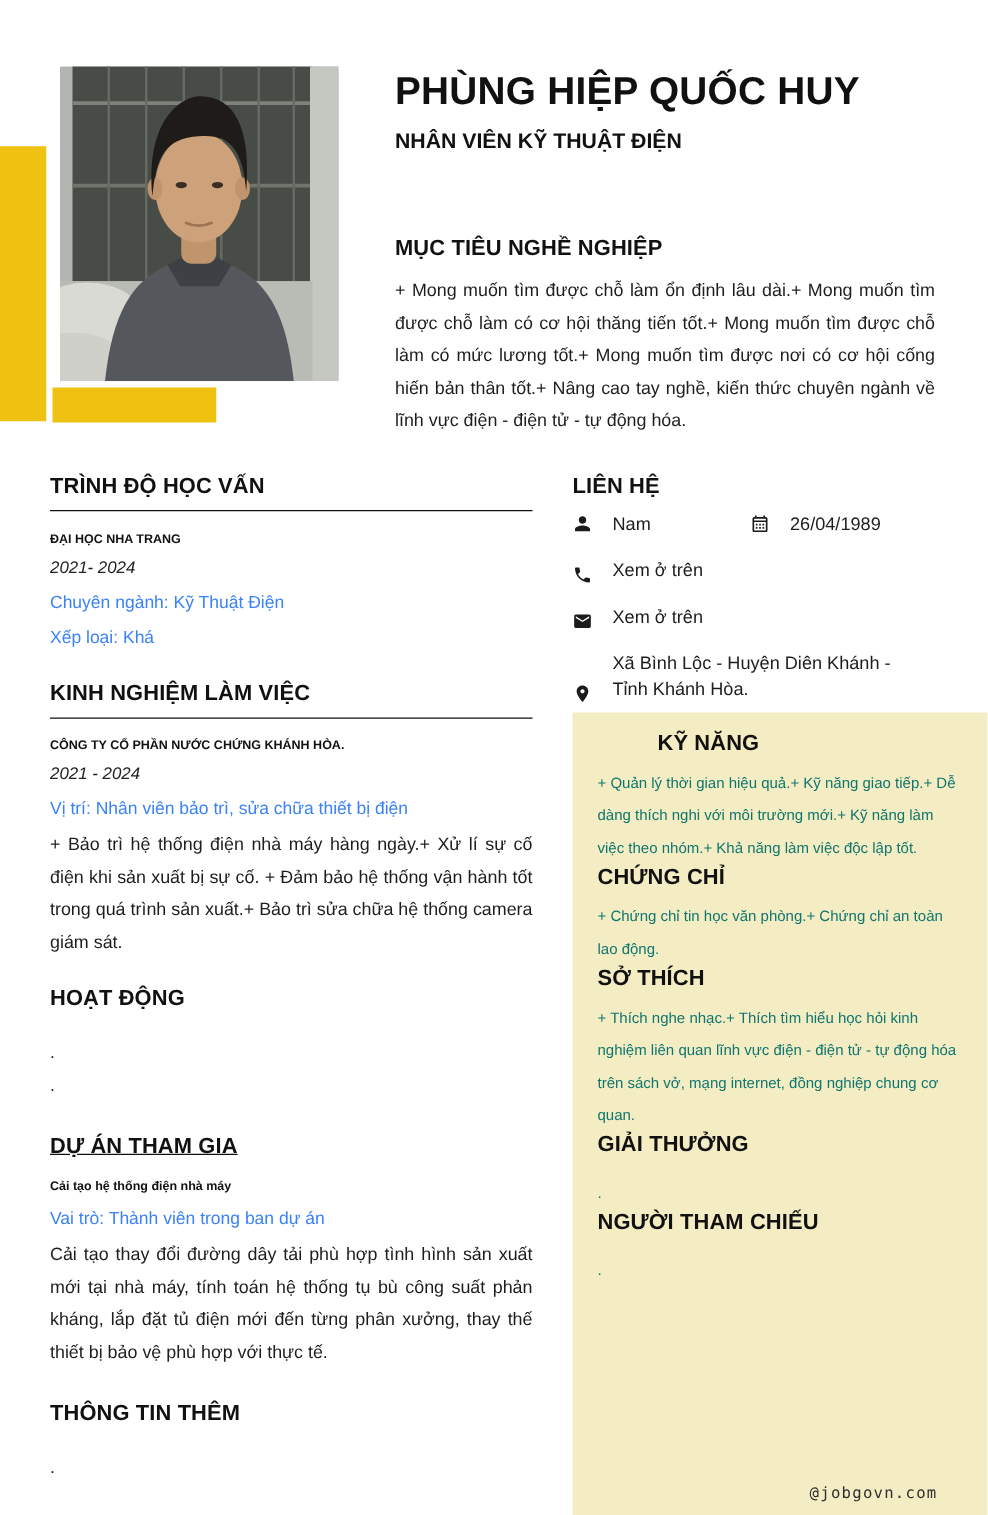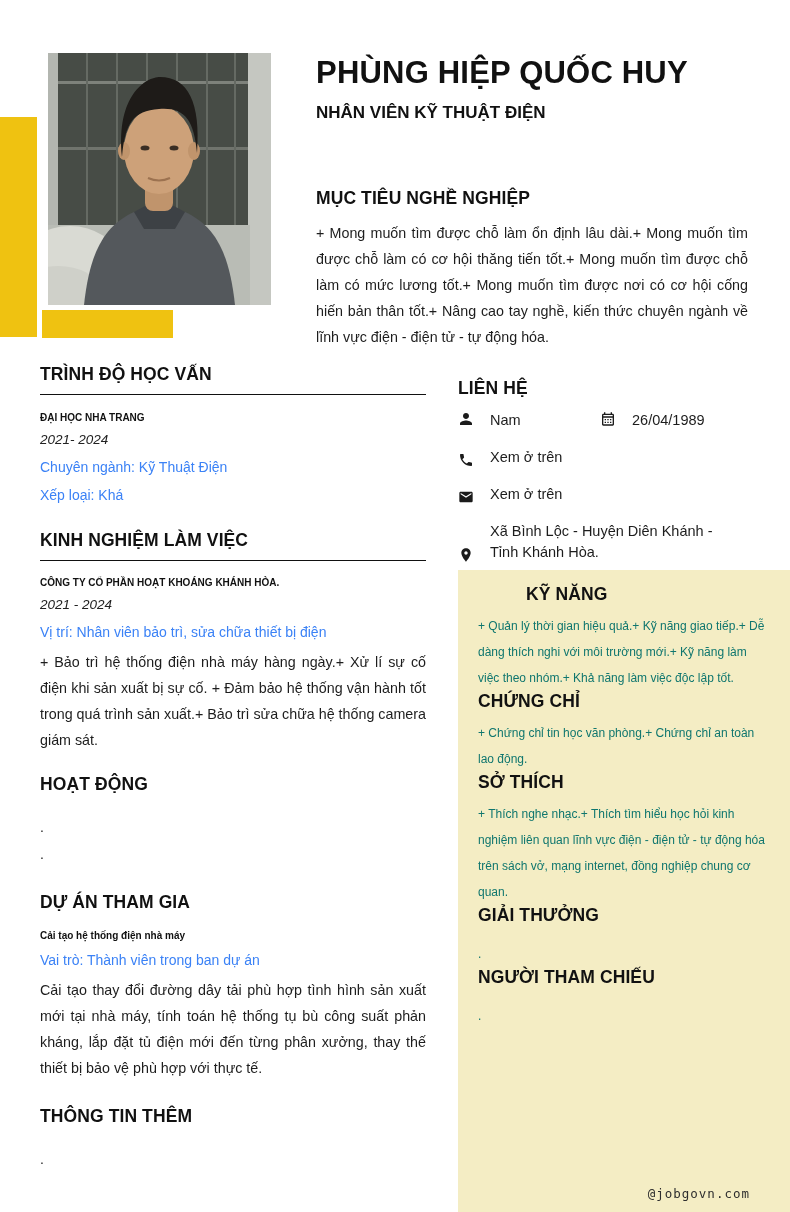--- a/index.html
+++ b/index.html
@@ -22,41 +22,41 @@
   
   .name { position:absolute; left:316px; top:55px; width:440px; font-size:31px; font-weight:bold; color:#111; letter-spacing:0.2px; }
   .job-title { position:absolute; left:316px; top:103px; width:440px; font-size:17px; font-weight:bold; color:#111; }
 
   .sec-heading { font-size:17.5px; font-weight:bold; color:#111; letter-spacing:0.1px; }
 
   .objective { position:absolute; left:316px; top:188px; width:432px; }
   .objective p { margin-top:11px; font-size:14.3px; line-height:26px; text-align:justify; color:#1d1d1d; }
 
   
-  .left-col { position:absolute; left:40px; top:364px; width:386px; }
+  .left-col { position:absolute; left:40px; top:378px; width:386px; }
   .rule-heading { padding-bottom:9px; border-bottom:1.5px solid #111; }
   .sub-bold { font-size:10px; font-weight:bold; color:#111; }
   .period { font-size:13.5px; font-style:italic; color:#222; }
   .line-item { font-size:14px; color:#3b82f6; }
   .para { font-size:14.3px; line-height:26px; text-align:justify; color:#1d1d1d; }
   .dot-line { font-size:14px; color:#1d1d1d; }
 
   .edu-school { margin-top:17px; }
   .edu-period { margin-top:9px; }
   .edu-major  { margin-top:12px; }
   .edu-grade  { margin-top:12px; }
   .exp-heading { margin-top:27px; }
   .exp-company { margin-top:16px; }
   .exp-period  { margin-top:9px; }
   .exp-position{ margin-top:12px; }
   .exp-details { margin-top:9px; }
   .act-heading { margin-top:21px; }
   .act-dot1 { margin-top:24px; }
   .act-dot2 { margin-top:11px; }
-  .prj-heading { margin-top:30px; }
+  .prj-heading { margin-top:30px;text-decoration:underline; }
   .prj-name { margin-top:17px; }
   .prj-role { margin-top:11px; }
   .prj-desc { margin-top:9px; }
   .add-heading { margin-top:25px; }
   .add-dot { margin-top:24px; }
 
   
   .contact { position:absolute; left:458px; top:378px; width:326px; }
   .contact-rows { margin-top:11px; }
   .c-row { display:flex; align-items:flex-end; margin-top:16px; }
@@ -136,21 +136,21 @@
 
   <div class="left-col">
 
     <div class="sec-heading rule-heading">TRÌNH ĐỘ HỌC VẤN</div>
     <div class="sub-bold edu-school">ĐẠI HỌC NHA TRANG</div>
     <div class="period edu-period">2021- 2024</div>
     <div class="line-item edu-major">Chuyên ngành: Kỹ Thuật Điện</div>
     <div class="line-item edu-grade">Xếp loại: Khá</div>
 
     <div class="sec-heading rule-heading exp-heading">KINH NGHIỆM LÀM VIỆC</div>
-    <div class="sub-bold exp-company">CÔNG TY CỔ PHẦN HOẠT KHOÁNG KHÁNH HÒA.</div>
+    <div class="sub-bold exp-company">CÔNG TY CỔ PHẦN NƯỚC CHỨNG KHÁNH HÒA.</div>
     <div class="period exp-period">2021 - 2024</div>
     <div class="line-item exp-position">Vị trí: Nhân viên bảo trì, sửa chữa thiết bị điện</div>
     <p class="para exp-details">+ Bảo trì hệ thống điện nhà máy hàng ngày.+ Xử lí sự cố điện khi sản xuất bị sự cố. + Đảm bảo hệ thống vận hành tốt trong quá trình sản xuất.+ Bảo trì sửa chữa hệ thống camera giám sát.</p>
 
     <div class="sec-heading act-heading">HOẠT ĐỘNG</div>
     <div class="dot-line act-dot1">.</div>
     <div class="dot-line act-dot2">.</div>
 
     <div class="sec-heading prj-heading">DỰ ÁN THAM GIA</div>
     <div class="sub-bold prj-name">Cải tạo hệ thống điện nhà máy</div>

